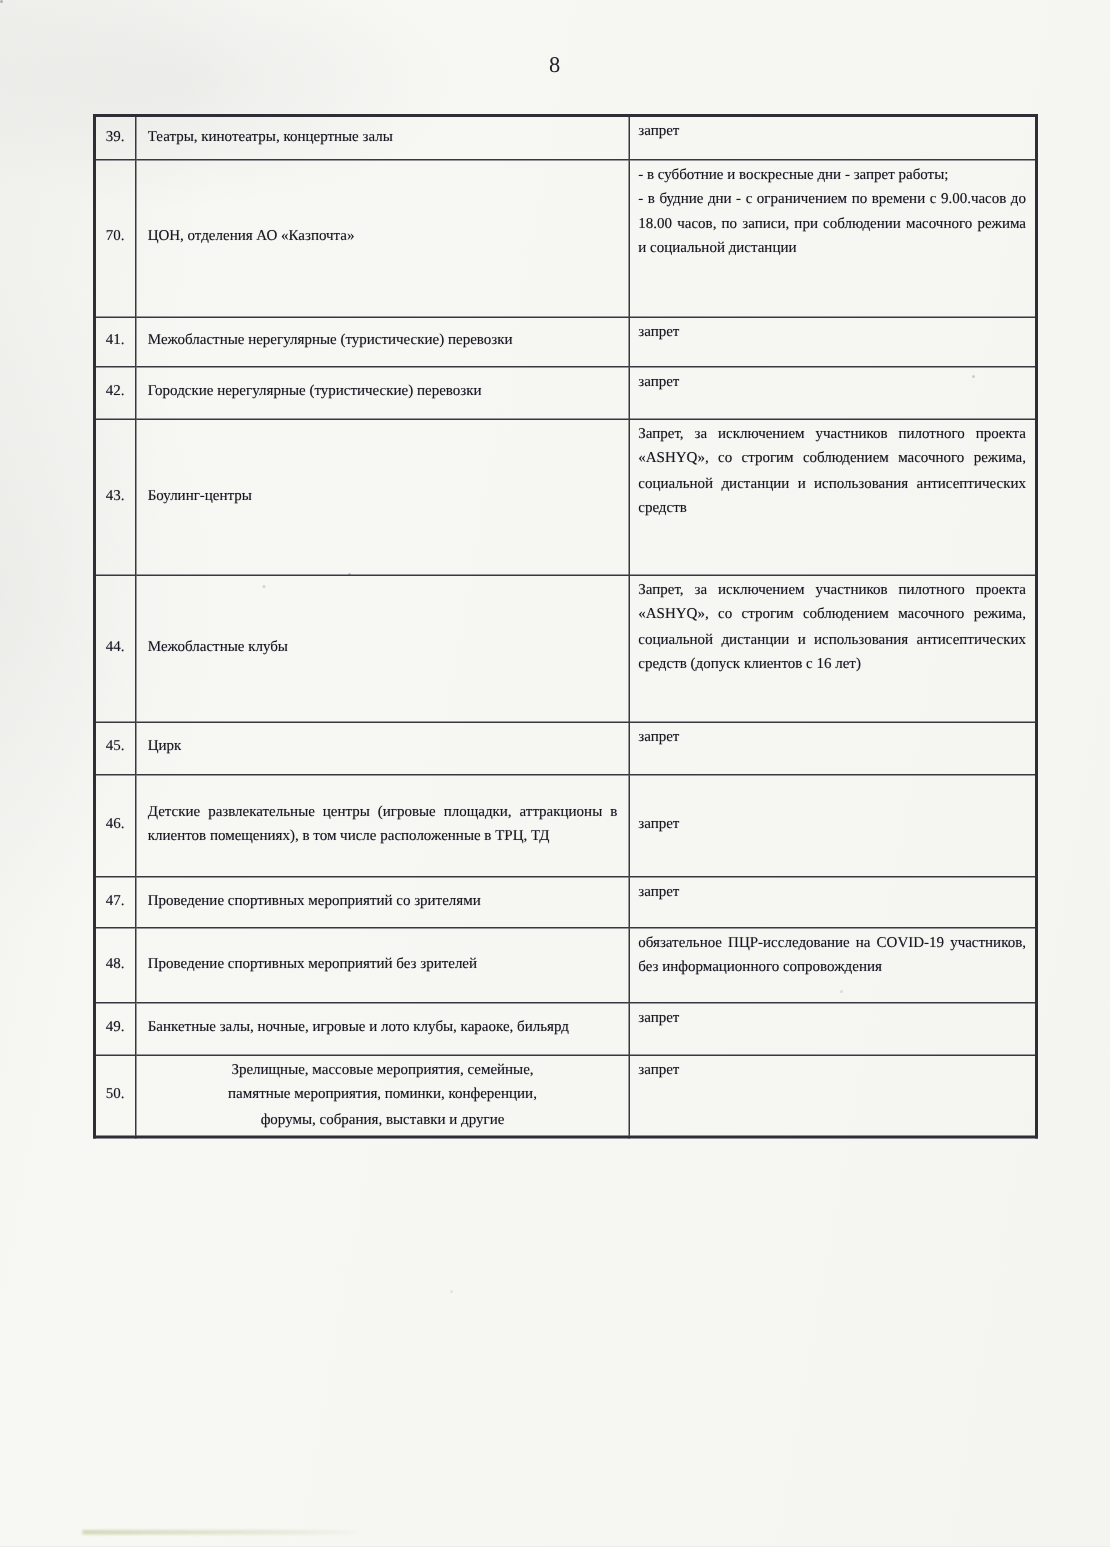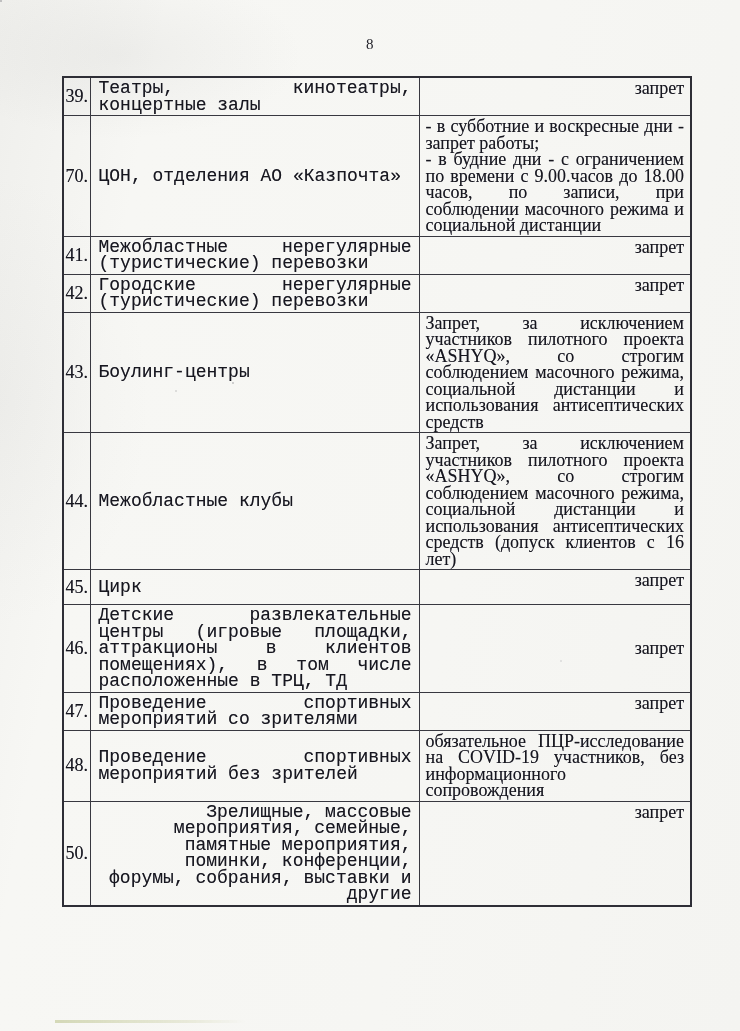--- a/index.html
+++ b/index.html
@@ -53,49 +53,48 @@
     position: absolute;
     left: 62px;
     top: 76px;
     width: 628px;
     border-collapse: collapse;
     table-layout: fixed;
     border: 2px solid #2e2e36;
   }
   .restrictions-table td {
     border: 1.6px solid #383840;
-    font-size: 18px;
+    font-size: 10px;
     line-height: 16.5px;
     color: #17171f;
     text-shadow: 0 0 0.5px rgba(25,25,50,0.45);
     padding: 2px 6px;
     vertical-align: middle;
     overflow: hidden;
   }
   .restrictions-table col.c-num   { width: 27px; }
   .restrictions-table col.c-name  { width: 329px; }
   .restrictions-table col.c-status{ width: 272px; }
 
   td.num {
     text-align: center;
     padding: 2px 1px;
   }
   td.name {
     text-align: justify;
     white-space: pre-line;
     padding: 2px 7px 2px 8px;
-    font-family: Liberation Mono, monospace;
-  }
-  td.name.align-left { text-align: right; }
+  }
+  td.name.align-left { text-align: center; }
   td.status {
     vertical-align: top;
     white-space: pre-line;
     padding: 2px 6px 2px 6px;
   }
-  td.status.status-center  { text-align: right; margin-left: 28px; }
+  td.status.status-center  { text-align: left; margin-left: 28px; }
   td.status.status-justify { text-align: justify; }
   td.status.valign-middle  { vertical-align: middle; }
 
   
   .restrictions-table tr:nth-child(1)  { height: 29px; }
   .restrictions-table tr:nth-child(2)  { height: 105px; }
   .restrictions-table tr:nth-child(3)  { height: 33px; }
   .restrictions-table tr:nth-child(4)  { height: 35px; padding-left: 27px; }
   .restrictions-table tr:nth-child(5)  { height: 104px; }
   .restrictions-table tr:nth-child(6)  { height: 98px; }
@@ -184,20 +183,25 @@
     <td class="name">Проведение спортивных мероприятий со зрителями</td>
     <td class="status status-center">запрет</td>
   </tr>
 
   <tr>
     <td class="num">48.</td>
     <td class="name">Проведение спортивных мероприятий без зрителей</td>
     <td class="status status-justify">обязательное ПЦР-исследование на COVID-19 участников, без информационного сопровождения</td>
   </tr>
 
+  <tr>
+    <td class="num">49.</td>
+    <td class="name">Банкетные залы, ночные, игровые и лото клубы, караоке, бильярд</td>
+    <td class="status status-center">запрет</td>
+  </tr>
 
   <tr>
     <td class="num">50.</td>
     <td class="name align-left">Зрелищные, массовые мероприятия, семейные,
 памятные мероприятия, поминки, конференции,
 форумы, собрания, выставки и другие</td>
     <td class="status status-center">запрет</td>
   </tr>
 </tbody>
   </table>

